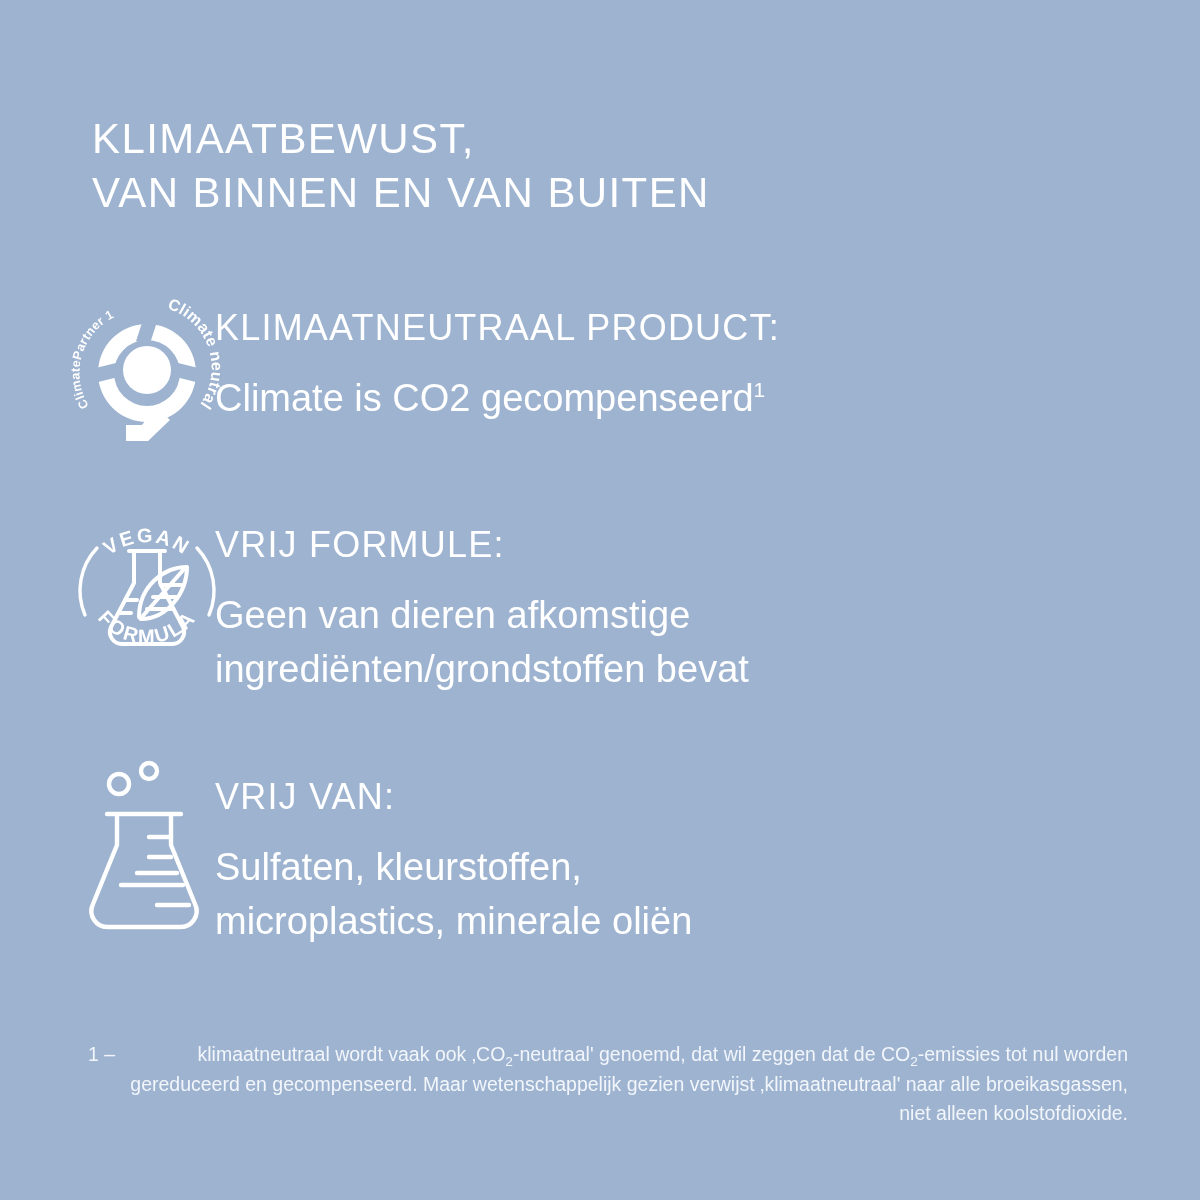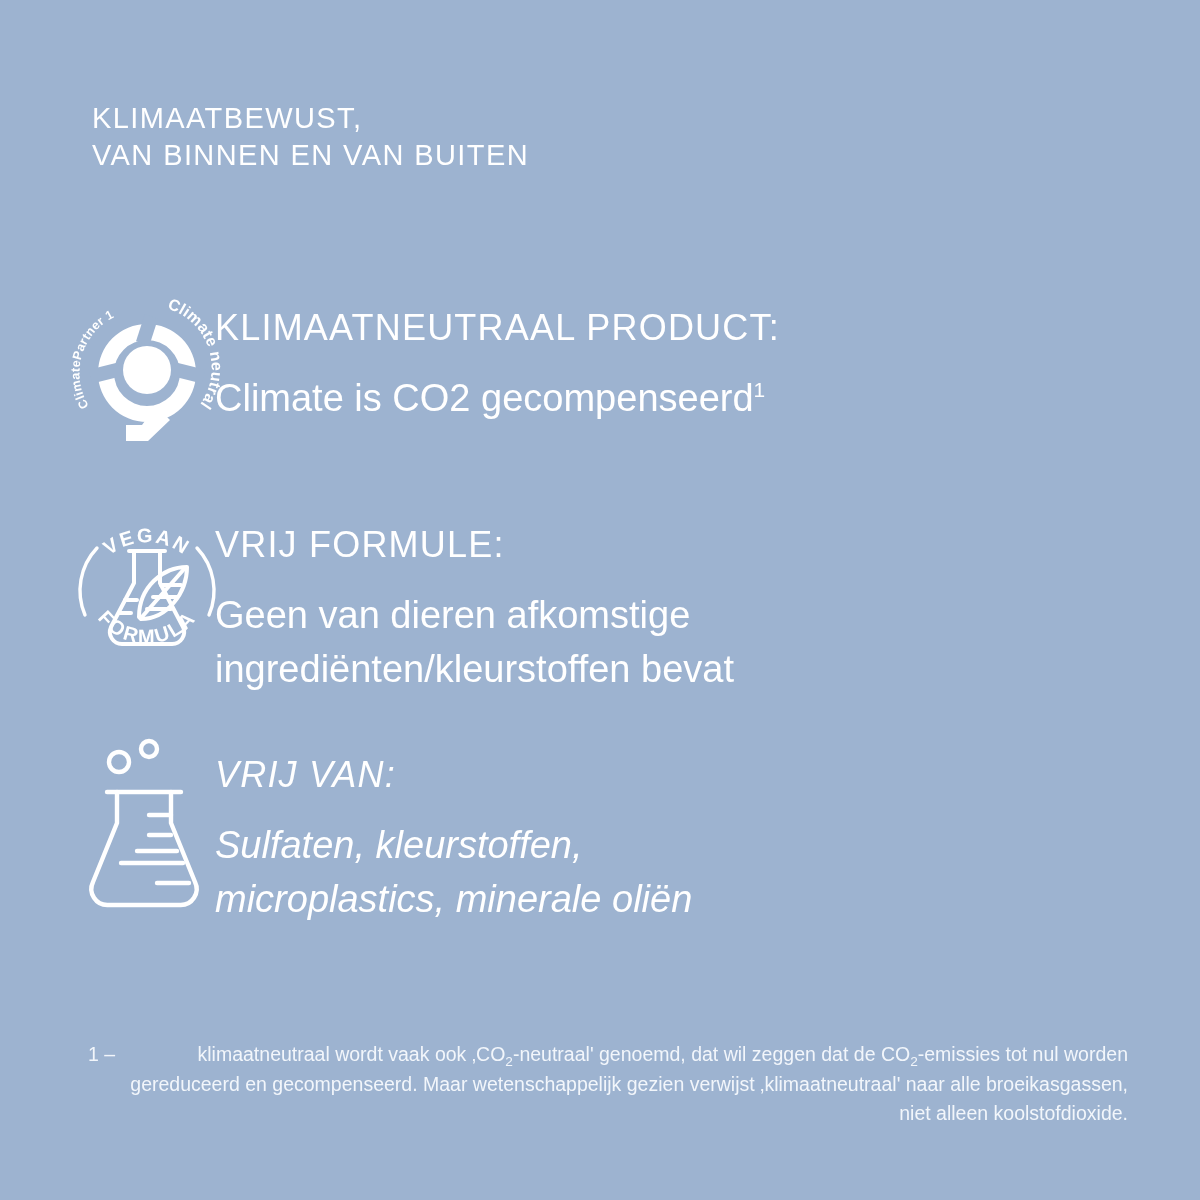--- a/index.html
+++ b/index.html
@@ -18,23 +18,23 @@
   .page {
     position: absolute;
     inset: 0;
     background: #9db3d0;
   }
 
   
   .headline {
     position: absolute;
     left: 92px;
-    top: 100px;
+    top: 112px;
     width: 1000px;
-    font-size: 29px;
+    font-size: 42px;
     line-height: 1.28;
     letter-spacing: 1.4px;
     font-weight: 400;
     color: #ffffff;
     white-space: pre-line;
   }
 
   
   .features {
     position: absolute;
@@ -44,21 +44,21 @@
   }
   .feature {
     position: absolute;
     left: 0;
     width: 1200px;
     display: flex;
     align-items: flex-start;
   }
   .feature-1 { top: 288px; }
   .feature-2 { top: 505px; }
-  .feature-3 { top: 735px; font-style: italic; }
+  .feature-3 { top: 757px; }
 
   .icon-cell {
     width: 215px;
     min-width: 215px;
     display: flex;
     justify-content: center;
     padding-left: 78px;
     box-sizing: border-box;
   }
   .text-cell {
@@ -200,21 +200,21 @@
             <textPath href="#vTop" startOffset="50%">VEGAN</textPath>
           </text>
           <text font-size="20" font-weight="bold" fill="#ffffff" letter-spacing="2.2" text-anchor="middle">
             <textPath href="#vBot" startOffset="50%">FORMULA</textPath>
           </text>
         </svg>
       </div>
       <div class="text-cell">
         <div class="feature-title">VRIJ FORMULE:</div>
         <div class="feature-body">Geen van dieren afkomstige
-ingrediënten/kleurstoffen bevat</div>
+ingrediënten/grondstoffen bevat</div>
       </div>
     </div>
 
     <div class="feature feature-3">
       <div class="icon-cell">
         <svg width="140" height="185" viewBox="0 0 140 185">
           <g fill="none" stroke="#ffffff" stroke-width="4.4" stroke-linejoin="round" stroke-linecap="round">
 
             <circle cx="42" cy="27" r="10"></circle>
             <circle cx="72" cy="14" r="8"></circle>

